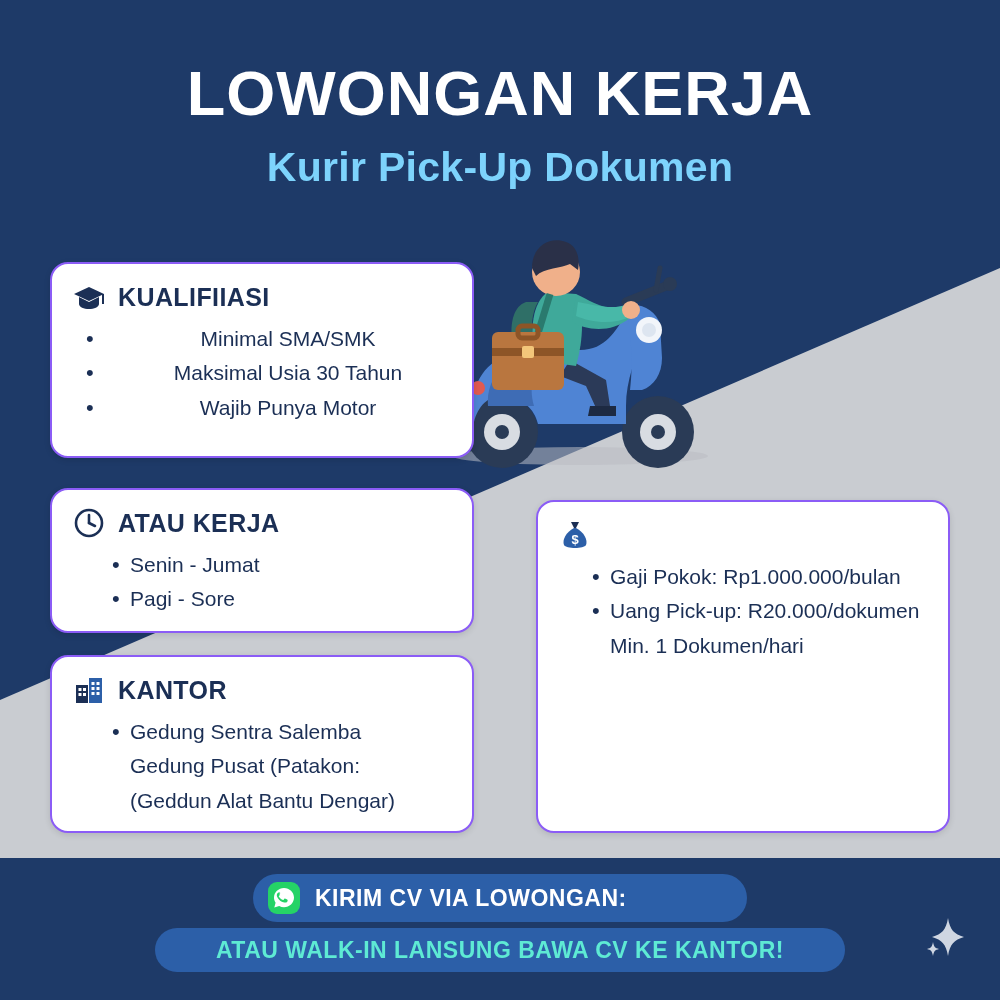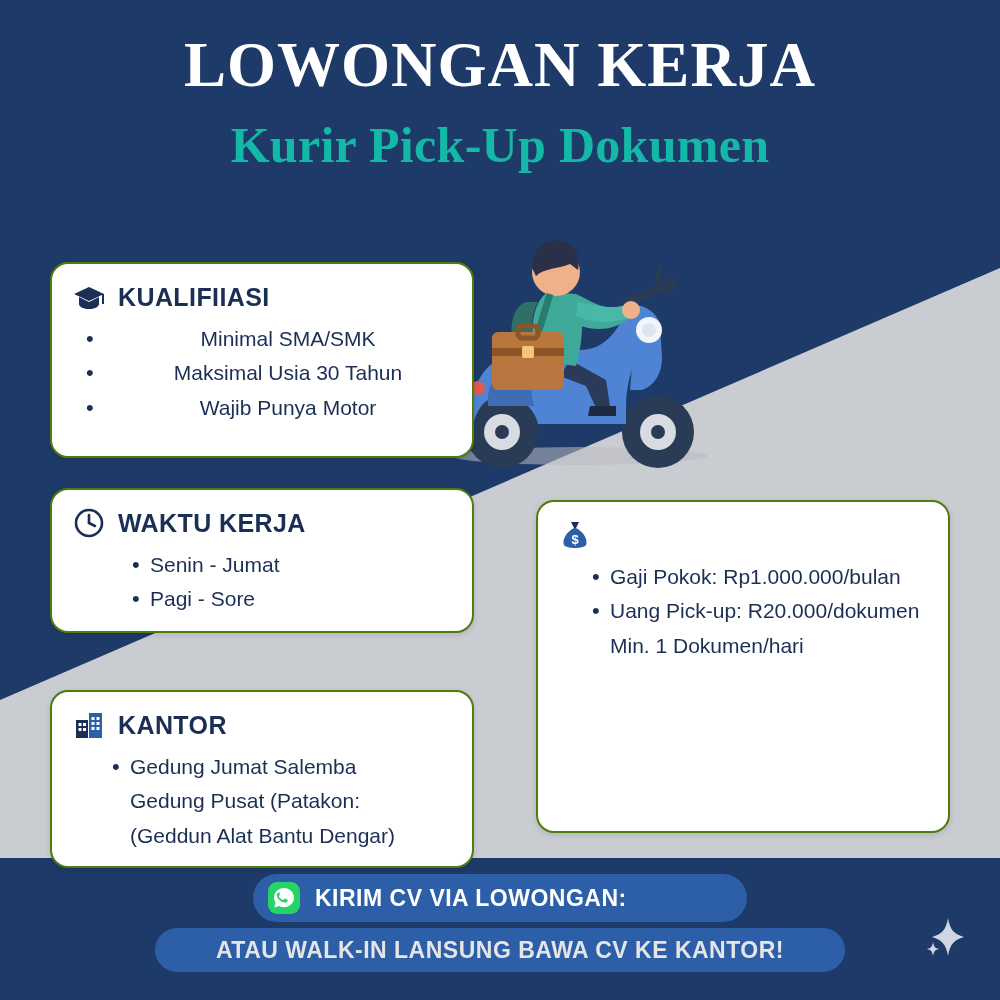--- a/index.html
+++ b/index.html
@@ -37,48 +37,47 @@
     bottom: 0;
     width: 1000px;
     height: 142px;
     background: #1e3a68;
     z-index: 1;
   }
 
   
   .header {
     position: absolute;
-    top: 32px;
+    top: 60px;
     left: 0;
     width: 1000px;
     text-align: center;
     z-index: 5;
-    font-family: Liberation Serif, serif;
   }
   .title {
     font-size: 63px;
     font-weight: bold;
     color: #ffffff;
     letter-spacing: 1px;
     line-height: 1.05;
     margin: 0;
   }
   .subtitle {
-    font-size: 50px;
-    font-weight: bold;
-    color: #14b8a6;
+    font-size: 41px;
+    font-weight: bold;
+    color: #7dd3fc;
     margin-top: 18px;
     letter-spacing: 0.3px;
   }
 
   
   .card {
     position: absolute;
     background: #ffffff;
-    border: 2px solid #4d7c0f;
+    border: 2px solid #8b5cf6;
     border-radius: 18px;
     box-shadow: 0 2px 6px rgba(0,0,0,0.12);
     z-index: 6;
     box-sizing: border-box;
   }
   .card-head {
     display: flex;
     align-items: center;
     gap: 12px;
     padding: 16px 20px 6px 20px;
@@ -109,22 +108,22 @@
     font-size: 22px;
     color: #1b2f55;
   }
   .card li.cont {
     padding-left: 0;
   }
 
   #card-kualifikasi { left: 50px; top: 262px; width: 424px; height: 196px; }
   #card-kualifikasi ul { padding-left: 52px; text-align: center; }
   #card-waktu { left: 50px; top: 488px; width: 424px; height: 145px; }
-  #card-waktu ul { padding-left: 98px; }
-  #card-kantor { left: 50px; top: 690px; width: 424px; height: 178px; }
+  #card-waktu ul { padding-left: 78px; }
+  #card-kantor { left: 50px; top: 655px; width: 424px; height: 178px; }
   #card-kantor ul { padding-left: 78px; }
   #card-benefit { left: 536px; top: 500px; width: 414px; height: 333px; }
   #card-benefit ul { padding-left: 72px; }
 
   .icon {
     flex: 0 0 auto;
     width: 34px;
     height: 34px;
     display: inline-flex;
     align-items: center;
@@ -172,21 +171,21 @@
     background: #2c5fa8;
     border-radius: 22px;
     display: flex;
     align-items: center;
     justify-content: center;
     z-index: 7;
   }
   .walkin-text {
     font-size: 23px;
     font-weight: bold;
-    color: #e5e5e5;
+    color: #5eead4;
     letter-spacing: 0.5px;
   }
   .sparkle {
     position: absolute;
     right: 32px;
     bottom: 38px;
     z-index: 8;
   }
 </style>
 </head>
@@ -284,21 +283,21 @@
 
   <div class="card" id="card-waktu">
     <div class="card-head">
       <span class="icon">
         <svg viewBox="0 0 34 34" width="34" height="34" xmlns="http://www.w3.org/2000/svg">
           <circle cx="17" cy="17" r="13" fill="none" stroke="#1b2f55" stroke-width="2.6"></circle>
           <line x1="17" y1="9" x2="17" y2="17" stroke="#1b2f55" stroke-width="2.6" stroke-linecap="round"></line>
           <line x1="17" y1="17" x2="23" y2="20" stroke="#1b2f55" stroke-width="2.6" stroke-linecap="round"></line>
         </svg>
       </span>
-      <span class="card-title">WAKTU KERJA</span>
+      <span class="card-title">ATAU KERJA</span>
     </div>
     <ul>
       <li class="bulleted">Senin - Jumat</li>
       <li class="bulleted">Pagi - Sore</li>
     </ul>
   </div>
 
   <div class="card" id="card-kantor">
     <div class="card-head">
       <span class="icon">
@@ -315,21 +314,21 @@
             <rect x="19.5" y="14" width="3" height="3"></rect>
               <rect x="24.5" y="14" width="3" height="3"></rect>
             <rect x="19.5" y="19" width="3" height="3"></rect>
               <rect x="24.5" y="19" width="3" height="3"></rect>
           </g>
         </svg>
       </span>
       <span class="card-title">KANTOR</span>
     </div>
     <ul>
-      <li class="bulleted">Gedung Jumat Salemba</li>
+      <li class="bulleted">Gedung Sentra Salemba</li>
       <li class="cont">Gedung Pusat (Patakon:</li>
       <li class="cont">(Geddun Alat Bantu Dengar)</li>
     </ul>
   </div>
 
   <div class="card" id="card-benefit">
     <div class="card-head">
       <span class="icon">
         <svg viewBox="0 0 34 34" width="34" height="34" xmlns="http://www.w3.org/2000/svg">
           <path d="M13 4 L21 4 L18 10 L16 10 Z" fill="#1b2f55"></path>

